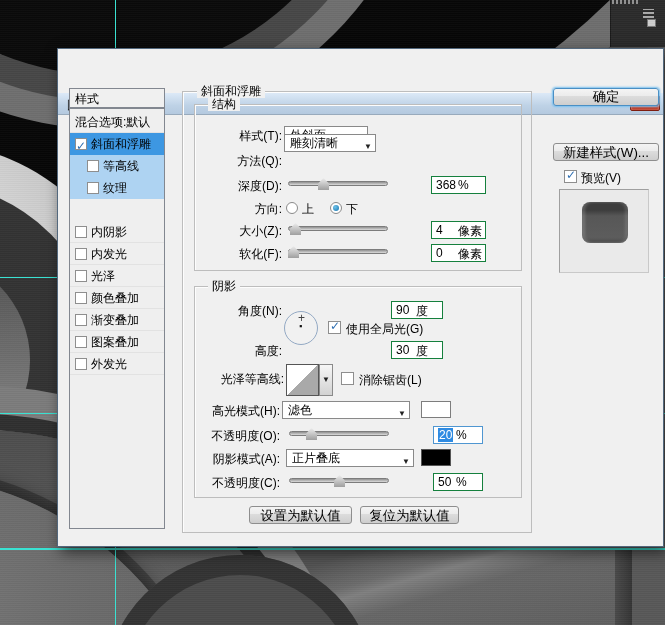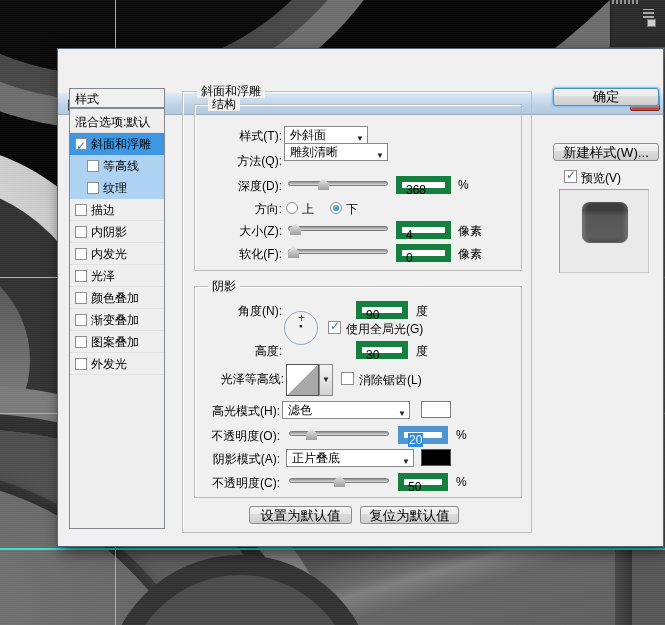--- a/index.html
+++ b/index.html
@@ -76,21 +76,21 @@
   .cb-abs{position:absolute;width:13px;height:13px;background:#fff;border:1px solid #8e8e8e;}
   .cb-abs i{position:absolute;left:1px;top:-3px;font-style:normal;font-size:12px;font-weight:bold;color:#2f6fb2;}
   
   .gbox{position:absolute;border:1px solid #bdbdbd;box-shadow:1px 1px 0 #fdfdfd inset;}
   .glabel{position:absolute;background:#f0f0f0;padding:0 4px;line-height:14px;}
   .label-r{position:absolute;text-align:right;white-space:nowrap;}
   .unit{position:absolute;white-space:nowrap;}
   
   .ddl{position:absolute;height:18px;background:#fff;border:1px solid #898989;line-height:16px;padding-left:5px;white-space:nowrap;}
   .ddl .arr{position:absolute;right:3px;top:4px;font-size:8px;color:#222;font-style:normal;}
-  .numbox{position:absolute;height:18px;background:#fff;border:6px solid #15803d;line-height:16px;padding-left:4px;}
+  .numbox{position:absolute;height:18px;background:#fff;border:1px solid #15803d;line-height:16px;padding-left:4px;margin-left:35px;}
   .numbox.focused{border-color:#4f96d1;}
   .numbox .sel{background:#2f8be2;color:#fff;padding:0 1px;}
   .swatch{position:absolute;height:17px;border:1px solid #7d7d7d;}
   .sw-white{background:#ffffff;}
   .sw-black{background:#000000;border-color:#555;}
   .slider{position:absolute;width:100px;height:13px;}
   .slider .track{position:absolute;left:0;right:0;top:4px;height:5px;border:1px solid #7c7c7c;border-radius:3px;
     background:linear-gradient(#909090,#dcdcdc);}
   .slider .thumb{position:absolute;top:1px;width:11px;height:12px;
     background:linear-gradient(#ececec,#9f9f9f);outline:1px solid #6d6d6d;
@@ -153,21 +153,20 @@
       <span class="close-btn"><i style="font-style:normal">✕</i></span>
     </div>
     <div class="dbody">
 
       <div class="ls-head">样式</div>
       <div class="ls-list">
         <div class="ls-row" style="top:2px"><span>混合选项:默认</span></div>
         <div class="ls-row selected" style="top:24px"><span class="cb"><i>✓</i></span><span>斜面和浮雕</span></div>
         <div class="ls-row subsel" style="top:46px"><span class="cb"></span><span>等高线</span></div>
         <div class="ls-row subsel" style="top:68px"><span class="cb"></span><span>纹理</span></div>
-        <div class="ls-row" style="top:90px"><span class="cb"></span><span>描边</span></div>
         <div class="ls-row" style="top:112px"><span class="cb"></span><span>内阴影</span></div>
         <div class="ls-row" style="top:134px"><span class="cb"></span><span>内发光</span></div>
         <div class="ls-row" style="top:156px"><span class="cb"></span><span>光泽</span></div>
         <div class="ls-row" style="top:178px"><span class="cb"></span><span>颜色叠加</span></div>
         <div class="ls-row" style="top:200px"><span class="cb"></span><span>渐变叠加</span></div>
         <div class="ls-row" style="top:222px"><span class="cb"></span><span>图案叠加</span></div>
         <div class="ls-row" style="top:244px"><span class="cb"></span><span>外发光</span></div>
       </div>
 
       <div class="gbox" style="left:124px;top:20px;width:350px;height:442px"></div>
@@ -176,21 +175,21 @@
       <div class="gbox" style="left:136px;top:33px;width:328px;height:167px"></div>
       <div class="glabel" style="left:150px;top:26px">结构</div>
 
       <span class="label-r" style="left:130px;top:57px;width:94px">样式(T):</span>
       <div class="ddl" style="left:226px;top:55px;width:84px">
         <span>外斜面</span>
         <i class="arr">▼</i>
       </div>
 
       <span class="label-r" style="left:130px;top:82px;width:94px">方法(Q):</span>
-      <div class="ddl" style="left:226px;top:72px;width:104px">
+      <div class="ddl" style="left:226px;top:63px;width:92px">
         <span>雕刻清晰</span>
         <i class="arr">▼</i>
       </div>
 
       <span class="label-r" style="left:130px;top:107px;width:94px">深度(D):</span>
       <div class="slider" style="left:230px;top:106px">
         <span class="track"></span>
         <span class="thumb" style="left:30px"></span>
       </div>
       <div class="numbox" style="left:338px;top:105px;width:55px"><span>368</span></div>

